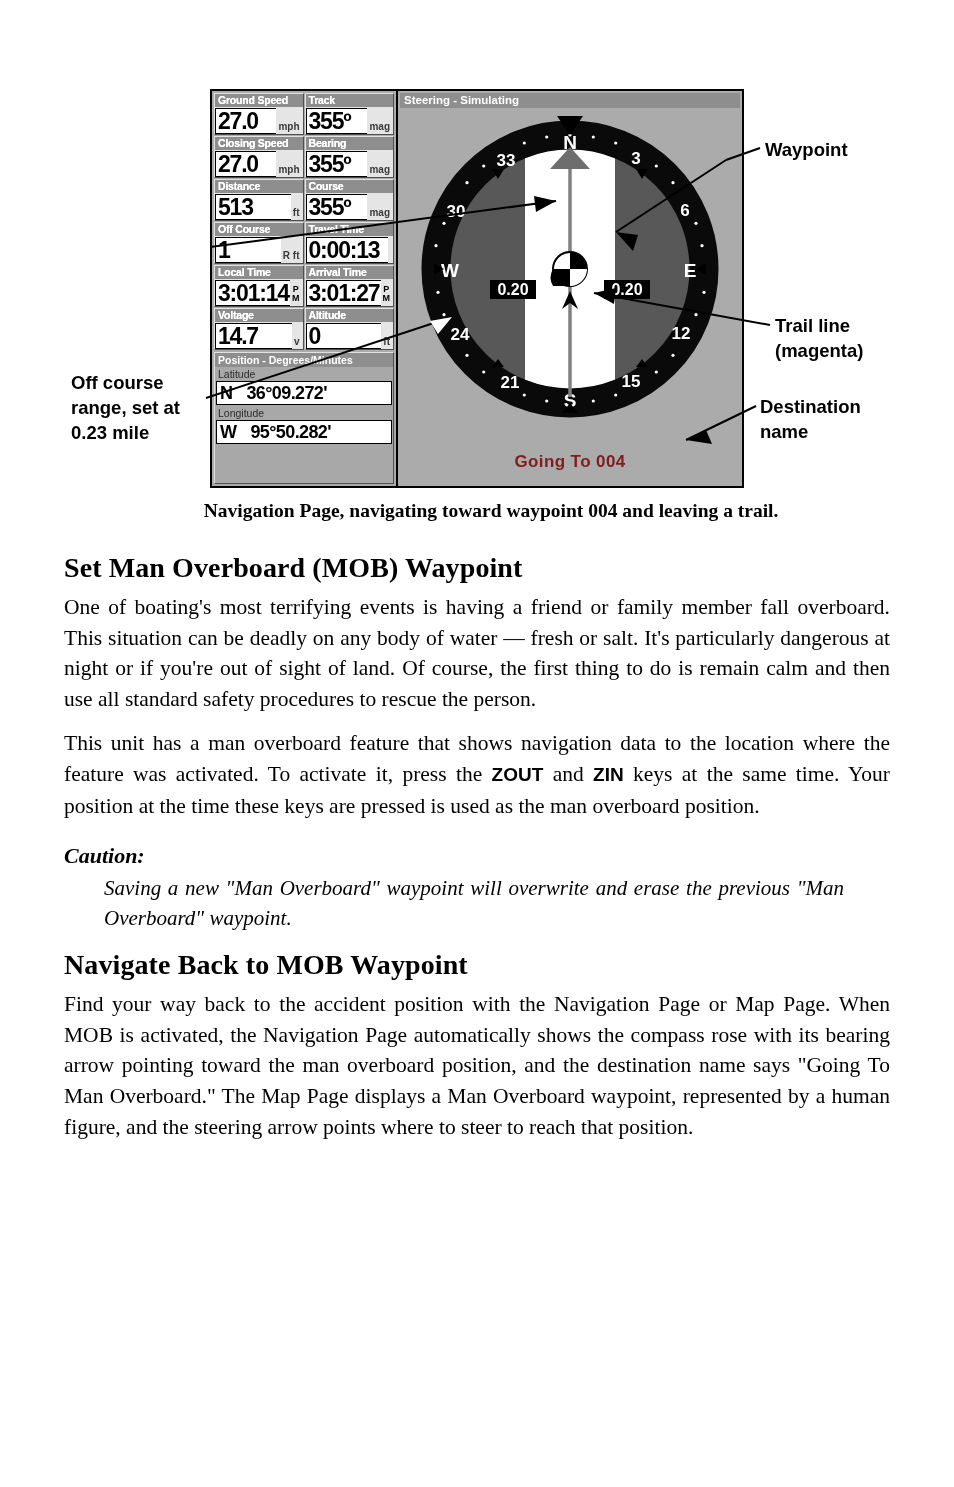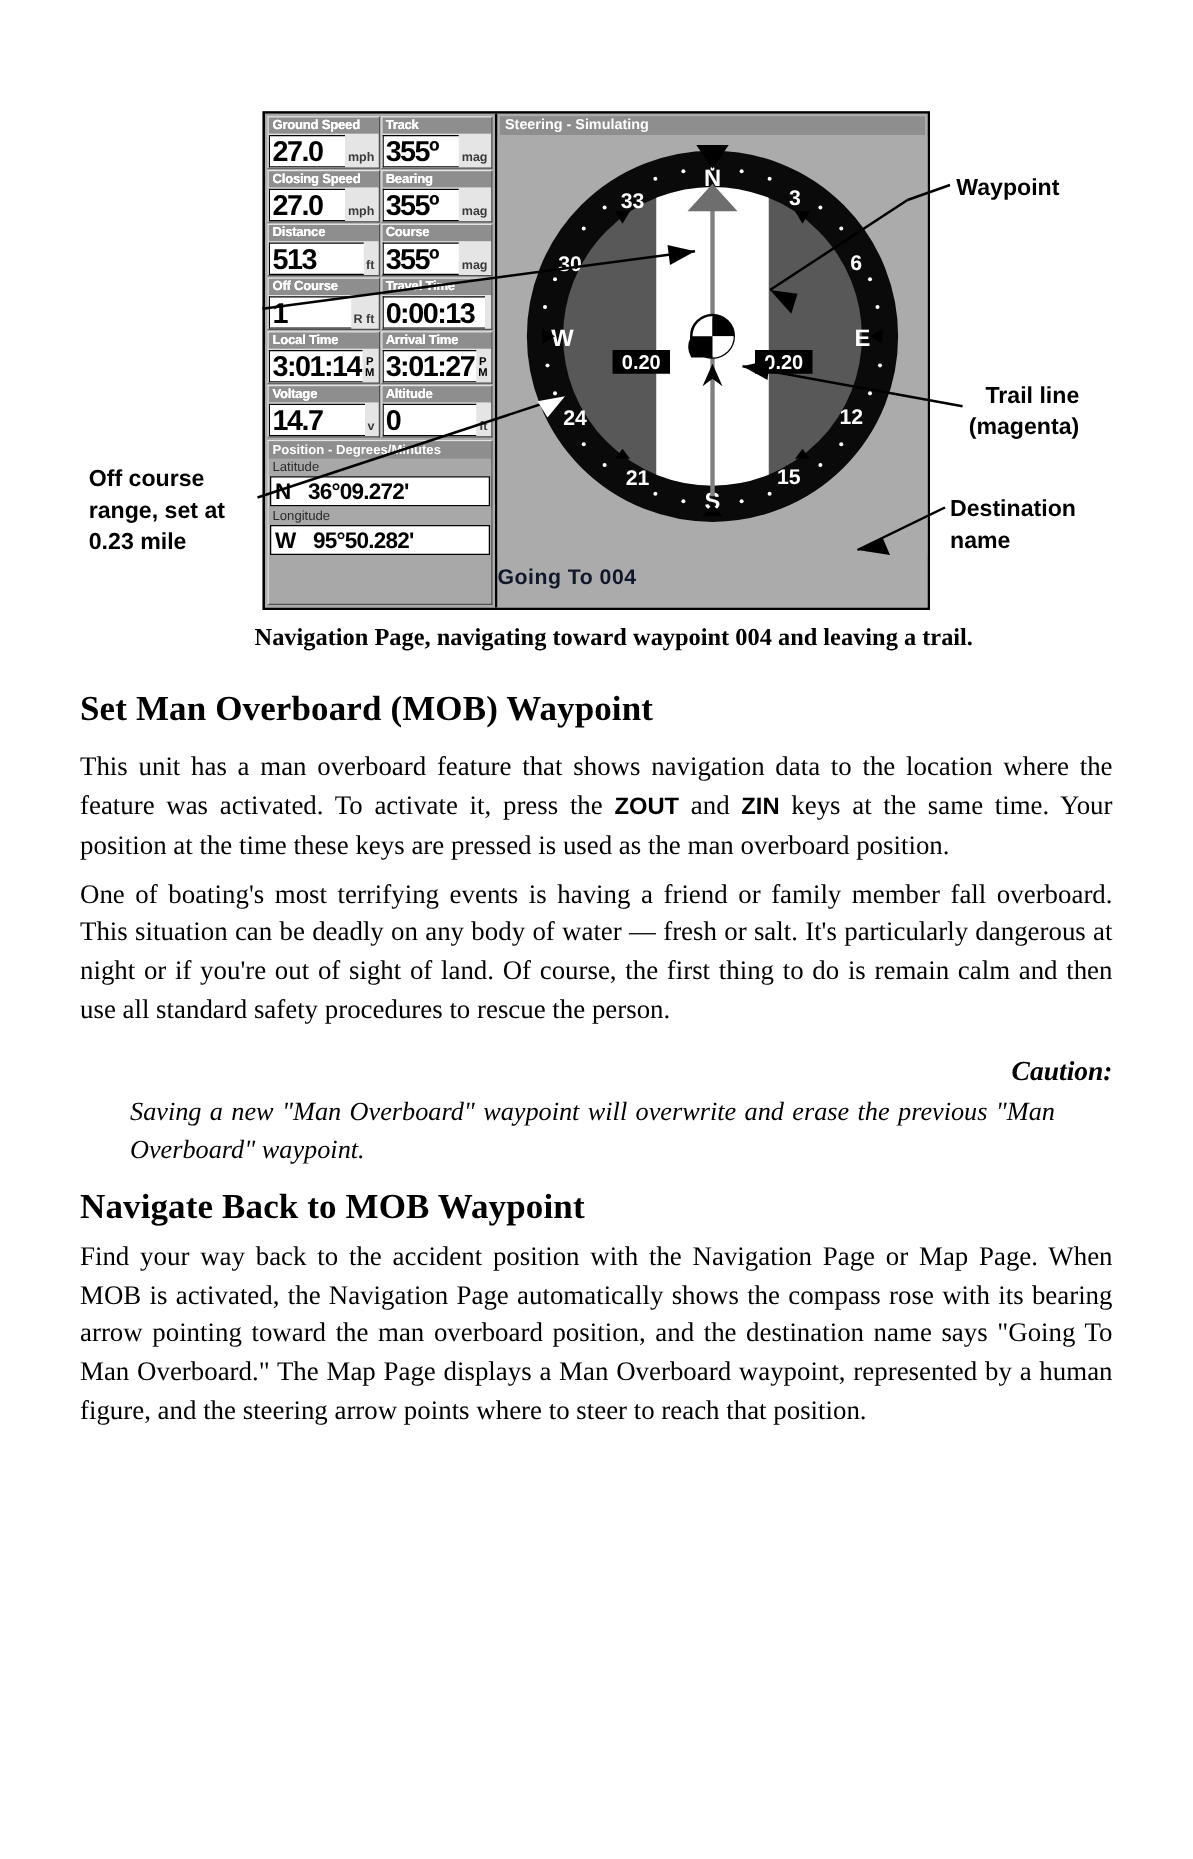--- a/index.html
+++ b/index.html
@@ -180,39 +180,39 @@
     position: absolute;
     left: 0; top: 18px;
     width: 344px;
     height: 336px;
   }
   #destination-name {
     position: absolute;
     left: 0;
     bottom: 14px;
     width: 344px;
-    text-align: left;
+    text-align: center;
     font-size: 17px;
     font-weight: bold;
-    color: #0f172a;
+    color: #7f1d1d;
     font-family: "Liberation Sans", sans-serif;
     letter-spacing: 0.4px;
   }
 
   
   .callout {
     position: absolute;
     font-family: "Liberation Sans", sans-serif;
     font-weight: bold;
     font-size: 18.5px;
     line-height: 25px;
     color: #000000;
   }
   #callout-waypoint  { left: 765px; top: 137px; }
-  #callout-trail     { left: 775px; top: 303px; text-align: right; }
+  #callout-trail     { left: 775px; top: 313px; }
   #callout-dest      { left: 760px; top: 394px; }
   #callout-course    { left: 73px;  top: 232px; width: 140px; }
   #callout-offcourse { left: 71px;  top: 370px; width: 145px; }
 
   #leader-svg {
     position: absolute;
     left: 0; top: 0;
     width: 954px; height: 500px;
     pointer-events: none;
   }
@@ -257,21 +257,20 @@
     font-family: "Liberation Sans", sans-serif;
     font-weight: bold;
     font-size: 19px;
   }
   h3.caution {
     font-family: "Liberation Serif", serif;
     font-style: italic;
     font-weight: bold;
     font-size: 22px;
     margin: 22px 0 2px 0;
-    text-align: right;
   }
   p.caution-body {
     font-family: "Liberation Serif", serif;
     font-style: italic;
     font-size: 21px;
     line-height: 30px;
     text-align: justify;
     margin: 4px 0 0 40px;
     width: 740px;
   }
@@ -537,23 +536,23 @@
     <div>0.23 mile</div>
   </div>
 </div>
 
 <div id="caption">Navigation Page, navigating toward waypoint 004 and leaving a trail.</div>
 
 <div id="text-body">
 
   <h2 class="section">Set Man Overboard (MOB) Waypoint</h2>
 
+  <p class="para">One of boating's most terrifying events is having a friend or family member fall overboard. This situation can be deadly on any body of water — fresh or salt. It's particularly dangerous at night or if you're out of sight of land. Of course, the first thing to do is remain calm and then use all standard safety procedures to rescue the person.</p>
+
   <p class="para tight"><span>This unit has a man overboard feature that shows navigation data to the location where the feature was activated. To activate it, press the </span><span class="kbd">ZOUT</span><span> and </span><span class="kbd">ZIN</span><span> keys at the same time. Your position at the time these keys are pressed is used as the man overboard position.</span></p>
-
-  <p class="para">One of boating's most terrifying events is having a friend or family member fall overboard. This situation can be deadly on any body of water — fresh or salt. It's particularly dangerous at night or if you're out of sight of land. Of course, the first thing to do is remain calm and then use all standard safety procedures to rescue the person.</p>
 
   <h3 class="caution">Caution:</h3>
   <p class="caution-body">Saving a new "Man Overboard" waypoint will overwrite and erase the previous "Man Overboard" waypoint.</p>
 
   <h2 class="section">Navigate Back to MOB Waypoint</h2>
 
   <p class="para">Find your way back to the accident position with the Navigation Page or Map Page. When MOB is activated, the Navigation Page automatically shows the compass rose with its bearing arrow pointing toward the man overboard position, and the destination name says "Going To Man Overboard." The Map Page displays a Man Overboard waypoint, represented by a human figure, and the steering arrow points where to steer to reach that position.</p>
 </div>
 
 </body></html>

